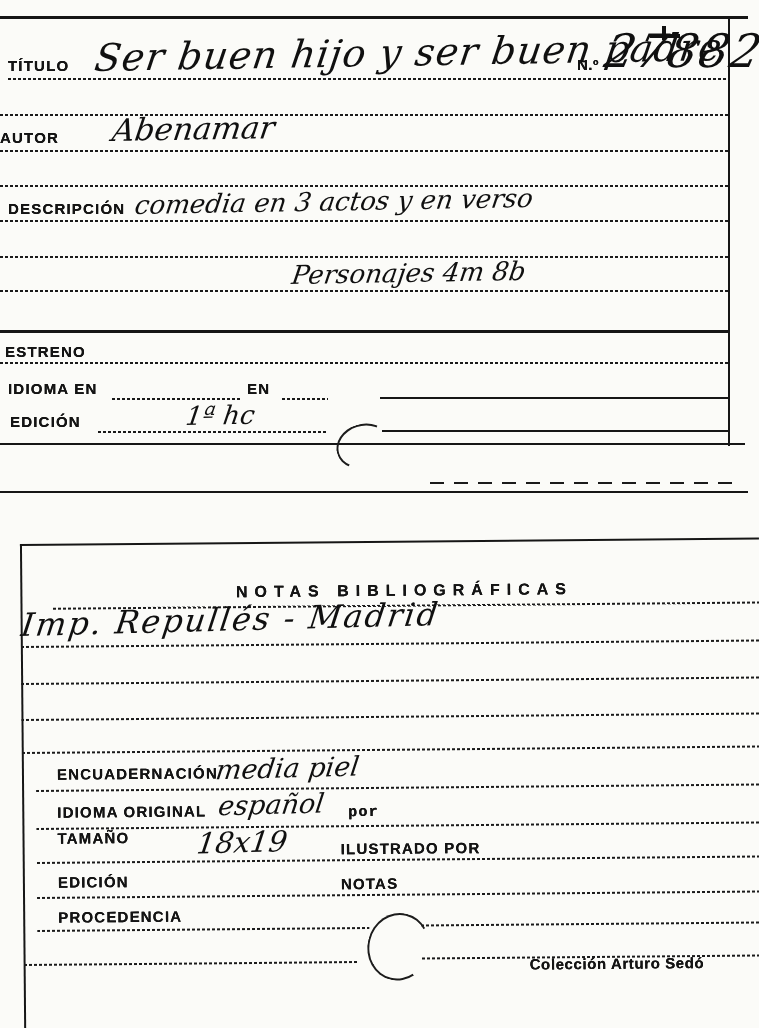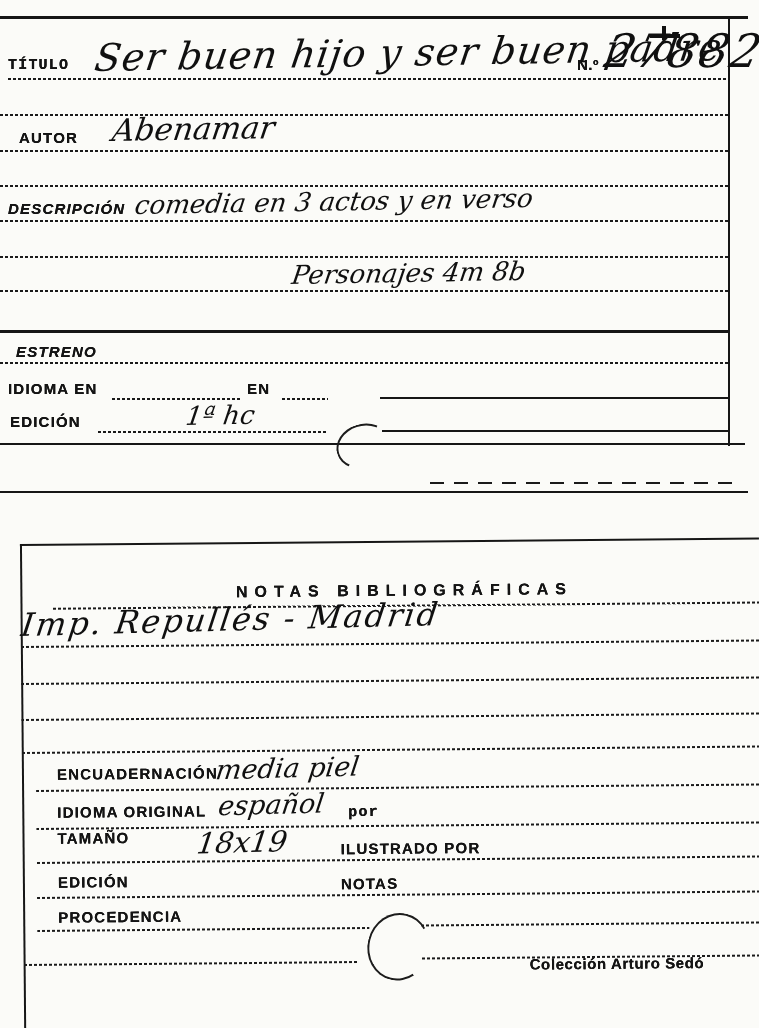--- a/index.html
+++ b/index.html
@@ -73,48 +73,48 @@
 </head>
 <body>
 
 <div class="canvas">
 
   <section class="card card1">
 
     <div class="line solid thick" style="left:0;top:16px;width:748px;"></div>
     <div class="vert" style="left:728px;top:16px;height:430px;"></div>
 
-    <span class="label" style="left:8px;top:57px;font-family:Liberation Mono, monospace;">TÍTULO</span>
+    <span class="label" style="left:8px;top:57px;">TÍTULO</span>
     <div class="line dotted-fine" style="left:8px;top:78px;width:720px;"></div>
     <span class="hw hw-title" style="left:92px;top:36px;">Ser buen hijo y ser buen padre</span>
     <span class="label" style="left:577px;top:56px;letter-spacing:0.5px;">N.º</span>
     <span class="hw hw-num" style="left:600px;top:24px;">27882</span>
     <div class="plusbar" style="left:650px;top:34px;width:30px;height:4px;"></div>
     <div class="plusbar" style="left:662px;top:26px;width:4px;height:14px;"></div>
 
     <div class="line dotted-fine" style="left:0;top:114px;width:728px;"></div>
 
-    <span class="label" style="left:19px;top:129px;">AUTOR</span>
+    <span class="label" style="left:0;top:129px;">AUTOR</span>
     <div class="line dotted-fine" style="left:0;top:150px;width:728px;"></div>
     <span class="hw hw-md" style="left:110px;top:112px;font-size:31px;">Abenamar</span>
 
     <div class="line dotted-fine" style="left:0;top:185px;width:728px;"></div>
 
-    <span class="label" style="left:8px;top:200px;font-style:italic;">DESCRIPCIÓN</span>
+    <span class="label" style="left:8px;top:200px;">DESCRIPCIÓN</span>
     <div class="line dotted-fine" style="left:0;top:220px;width:728px;"></div>
     <span class="hw hw-sm" style="left:133px;top:190px;">comedia en 3 actos y en verso</span>
 
     <div class="line dotted-fine" style="left:0;top:256px;width:728px;"></div>
 
     <span class="hw hw-sm" style="left:290px;top:260px;">Personajes 4m 8b</span>
     <div class="line dotted-fine" style="left:0;top:290px;width:728px;"></div>
 
     <div class="line solid thick" style="left:0;top:330px;width:728px;"></div>
 
-    <span class="label" style="left:16px;top:343px;font-style:italic;">ESTRENO</span>
+    <span class="label" style="left:5px;top:343px;">ESTRENO</span>
     <div class="line dotted-fine" style="left:0;top:362px;width:728px;"></div>
 
     <span class="label" style="left:8px;top:380px;">IDIOMA EN</span>
     <div class="line dotted-fine" style="left:112px;top:398px;width:130px;"></div>
     <span class="label" style="left:247px;top:380px;">EN</span>
     <div class="line dotted-fine" style="left:282px;top:398px;width:46px;"></div>
     <div class="line solid" style="left:380px;top:397px;width:350px;"></div>
 
     <span class="label" style="left:10px;top:413px;">EDICIÓN</span>
     <div class="line dotted-fine" style="left:98px;top:431px;width:230px;"></div>

